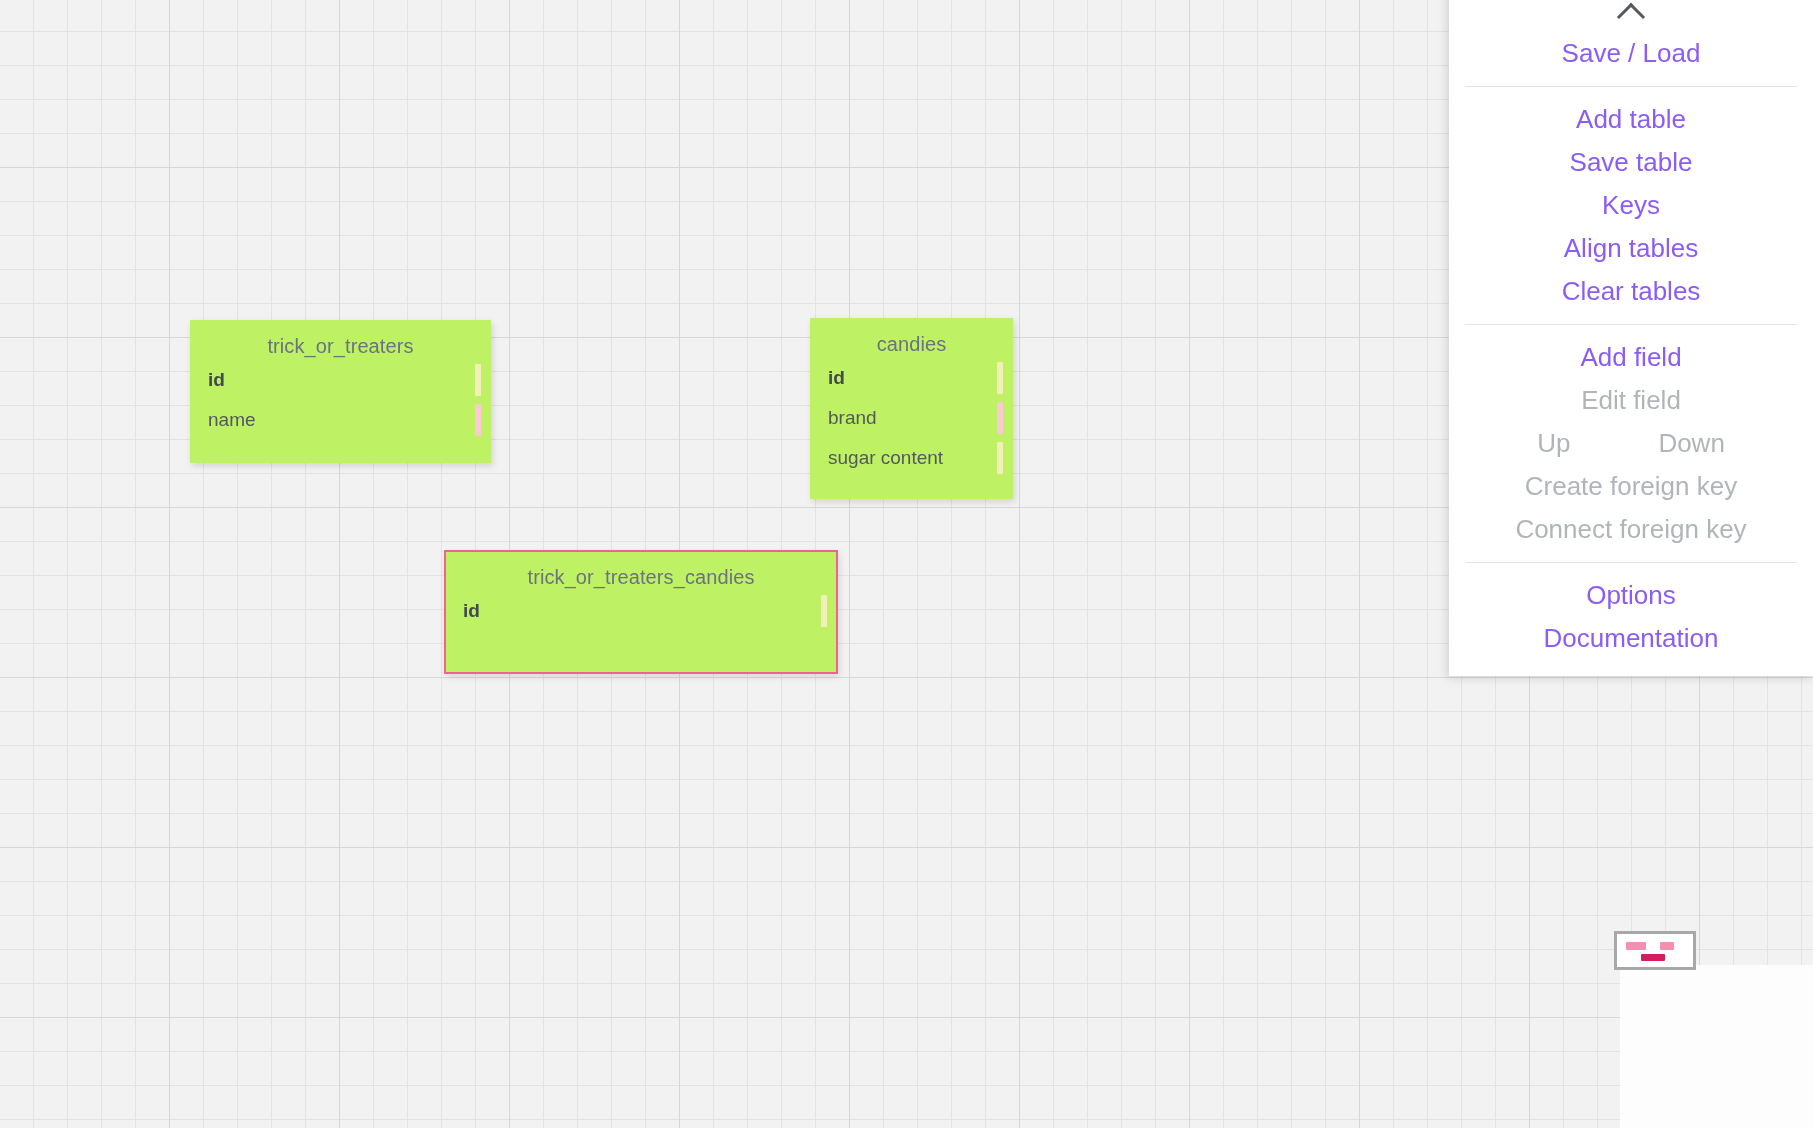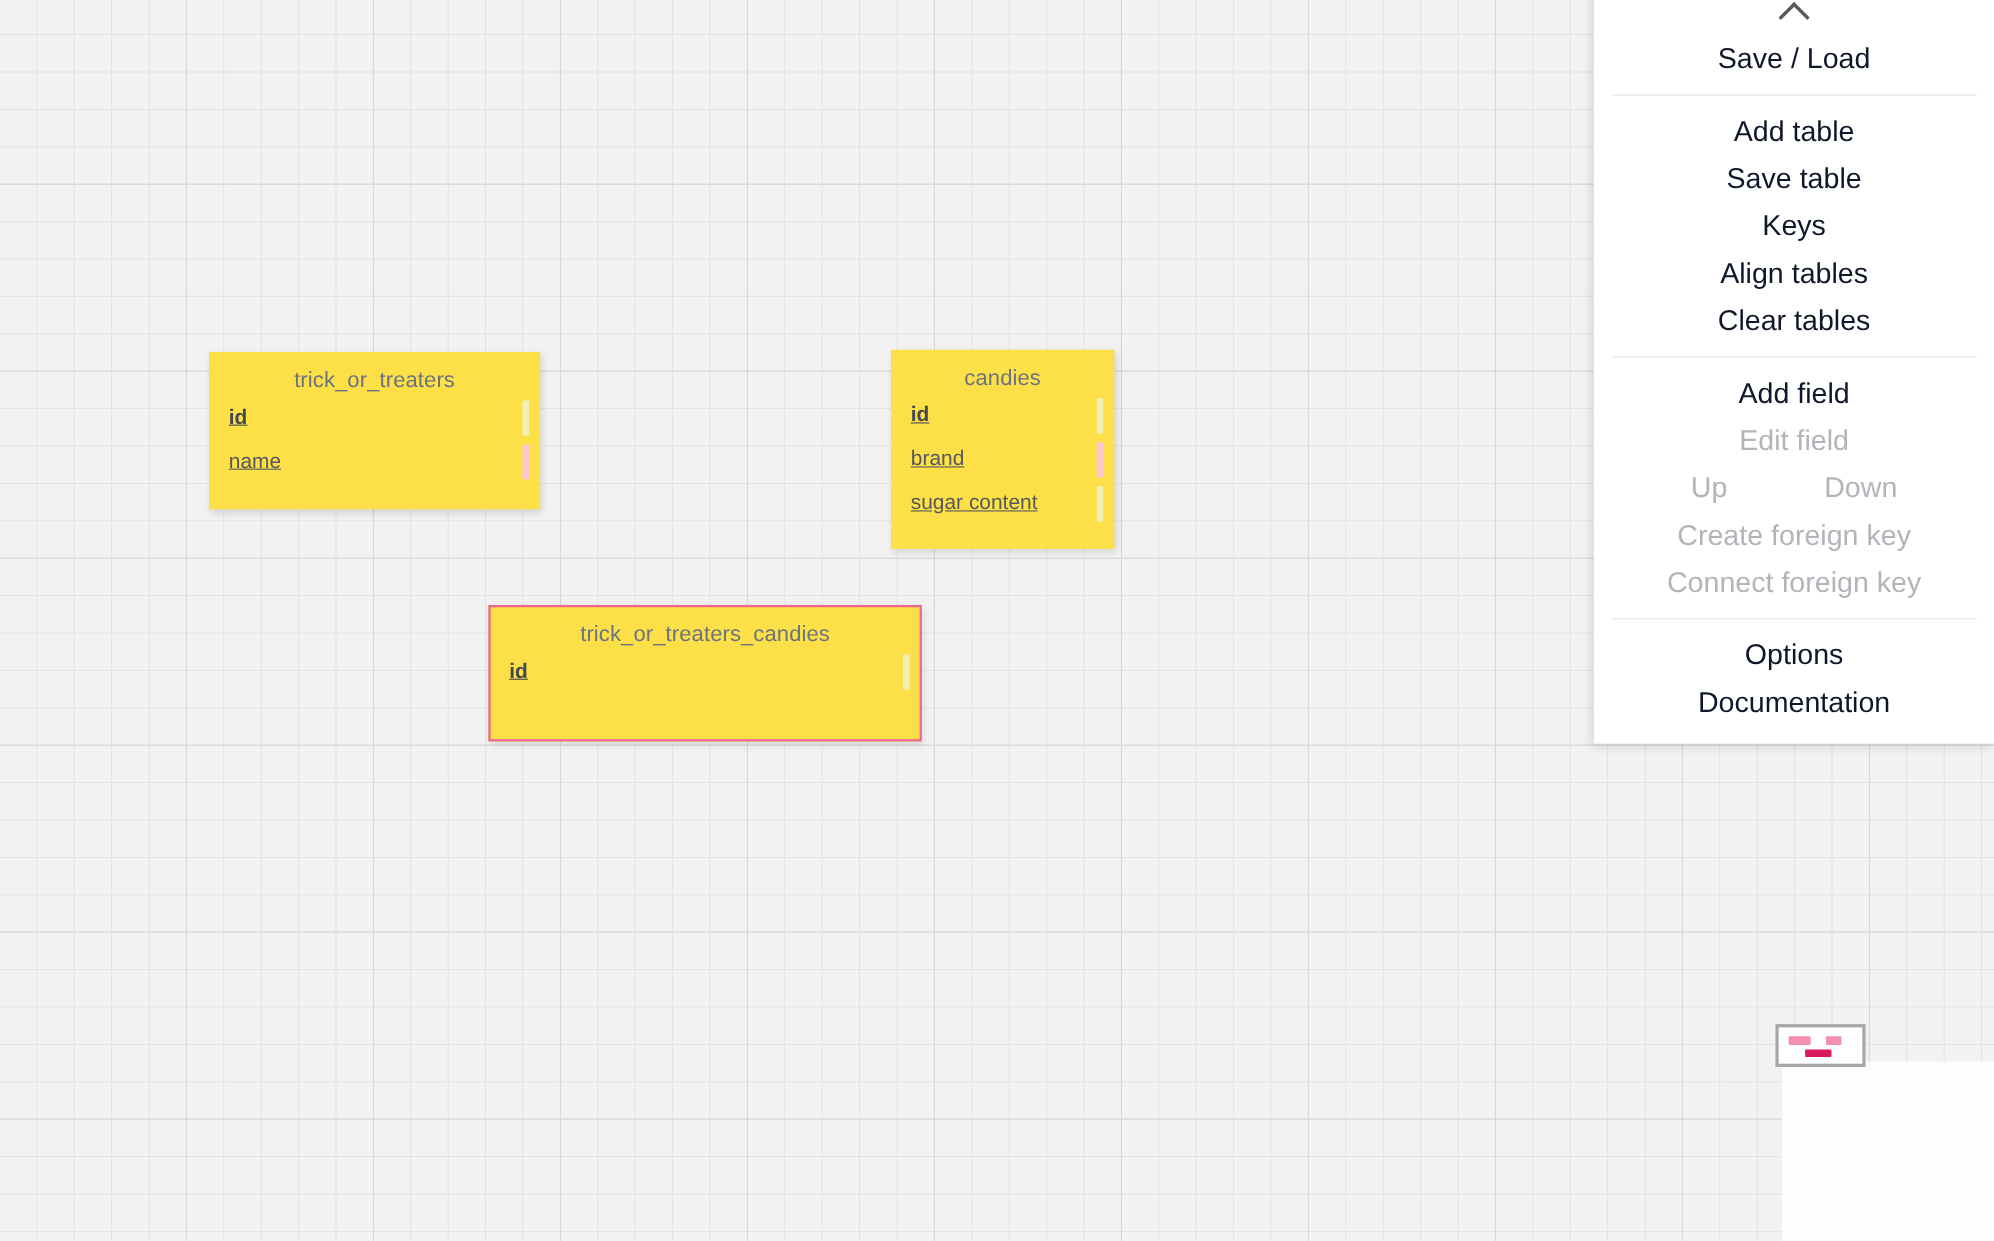--- a/index.html
+++ b/index.html
@@ -37,21 +37,21 @@
       170px 170px,
       170px 170px,
       34px 34px,
       34px 34px;
     background-position: -1px -3px, -1px -3px, -1px -3px, -1px -3px;
   }
 
   
   .table-card {
     position: absolute;
-    background: #fde047;
+    background: #bef264;
     box-sizing: border-box;
     box-shadow: 2px 3px 7px rgba(0,0,0,0.13);
     border: 1px solid transparent;
     overflow: hidden;
   }
   .table-card.selected {
     border: 2px solid #f06292;
     box-shadow: 2px 3px 7px rgba(0,0,0,0.10);
   }
 
@@ -75,21 +75,20 @@
 
   .field-row {
     position: relative;
     display: block;
     color: #55585e;
     font-size: 19px;
     line-height: 40px;
     height: 40px;
     padding-left: 17px;
     white-space: nowrap;
-    text-decoration: underline;
   }
   .field-row.key {
     font-weight: bold;
     color: #444950;
   }
 
   
   .field-bar {
     position: absolute;
     right: 9px;
@@ -126,21 +125,21 @@
     transform: rotate(45deg);
     position: relative;
     top: 6px;
   }
 
   .menu-item {
     display: block;
     text-align: center;
     font-size: 26px;
     line-height: 43px;
-    color: #0f172a;
+    color: #8b5cf6;
     white-space: nowrap;
     cursor: pointer;
     font-weight: 400;
   }
   .menu-item.disabled {
     color: #b1b5ba;
     cursor: default;
   }
   .menu-item.faded {
     color: #c9ccd0;

